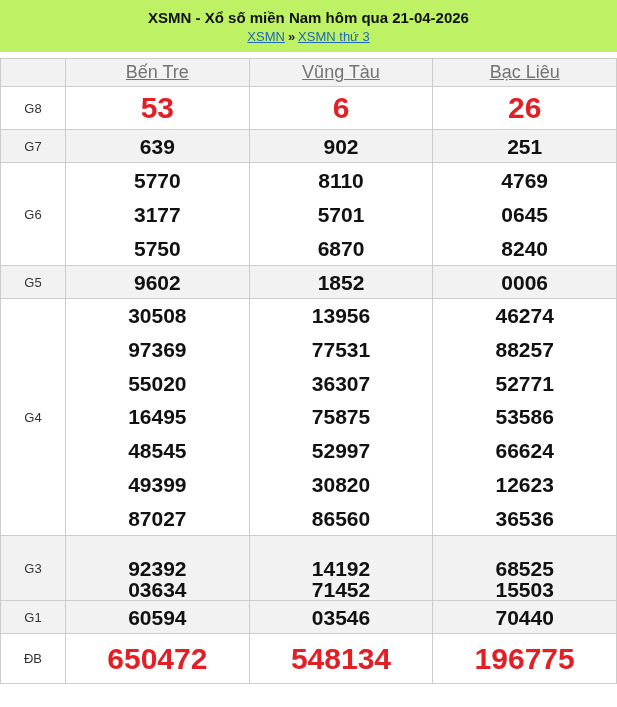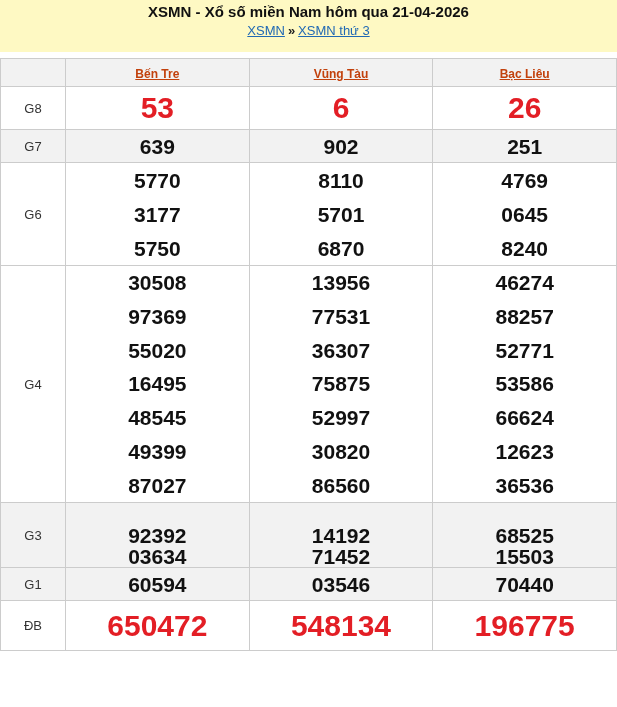--- a/index.html
+++ b/index.html
@@ -5,23 +5,23 @@
   * { box-sizing: border-box; margin: 0; padding: 0; }
   html, body {
     width: 617px; height: 707px;
     background: #ffffff;
     font-family: "Liberation Sans", sans-serif;
     overflow: hidden;
   }
   
   .top-banner {
     width: 617px; height: 52px;
-    background: #fef9c3;
+    background: #bef264;
     text-align: center;
-    padding-top: 3px;
+    padding-top: 9px;
   }
   .page-title {
     font-size: 15px;
     font-weight: bold;
     color: #111111;
     line-height: 18px;
   }
   .breadcrumb {
     font-size: 13px;
     line-height: 17px;
@@ -46,23 +46,23 @@
   table.results col.c-label { width: 65px; }
   table.results th, table.results td {
     border: 1px solid #cccccc;
     text-align: center;
     vertical-align: middle;
     padding: 0;
   }
   tr.head-row { background: #f2f2f2; }
   tr.head-row th { height: 28px; }
   .province-link {
-    font-size: 12px;
-    font-weight: bold;
-    color: #c2410c;
+    font-size: 18px;
+    font-weight: normal;
+    color: #737373;
     text-decoration: underline;
     cursor: pointer;
   }
   tr.shade { background: #f2f2f2; }
   th.label-cell {
     font-size: 13px;
     font-weight: normal;
     color: #333333;
   }
   .cellcol {
@@ -173,20 +173,38 @@
           </div>
         </td>
         <td>
           <div class="cellcol">
             <div class="num">4769</div>
             <div class="num">0645</div>
             <div class="num">8240</div>
           </div>
         </td>
       </tr>
+      <tr class="shade row-3">
+        <th class="label-cell">G5</th>
+        <td>
+          <div class="cellcol">
+            <div class="num">9602</div>
+          </div>
+        </td>
+        <td>
+          <div class="cellcol">
+            <div class="num">1852</div>
+          </div>
+        </td>
+        <td>
+          <div class="cellcol">
+            <div class="num">0006</div>
+          </div>
+        </td>
+      </tr>
       <tr class="row-4">
         <th class="label-cell">G4</th>
         <td>
           <div class="cellcol">
             <div class="num">30508</div>
             <div class="num">97369</div>
             <div class="num">55020</div>
             <div class="num">16495</div>
             <div class="num">48545</div>
             <div class="num">49399</div>

